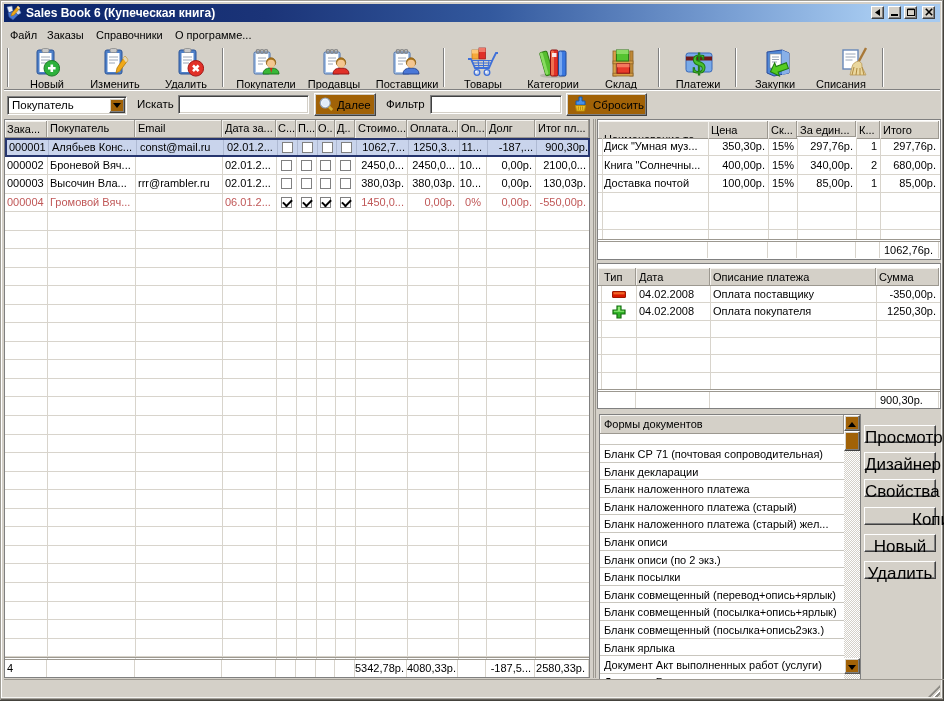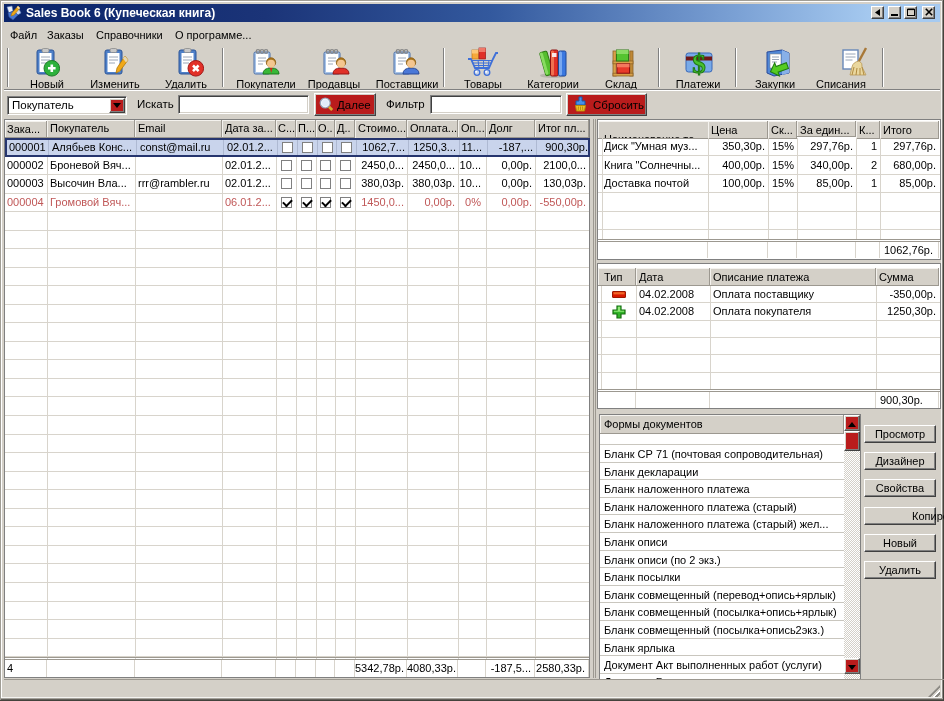--- a/index.html
+++ b/index.html
@@ -33,21 +33,21 @@
 #toolbar { position:absolute; left:4px; top:46px; width:936px; height:43px; }
 .tsep { position:absolute; top:2px; width:2px; height:39px; border-left:1px solid #808080; border-right:1px solid #fff; }
 .tico { position:absolute; top:1px; width:32px; height:32px; }
 .tlbl { position:absolute; top:32px; font-size:11px; white-space:nowrap; transform:translateX(-50%); }
 
 #filterbar { position:absolute; left:4px; top:89px; width:936px; height:29px;
   border-top:1px solid #808080; box-shadow:inset 0 1px 0 #fff; }
 .sunk { background:#fff; border-top:1px solid #808080; border-left:1px solid #808080;
   border-bottom:1px solid #fff; border-right:1px solid #fff;
   box-shadow:inset 1px 1px 0 #404040, inset -1px -1px 0 #D4D0C8; }
-.btn { background:#b91c1c; border-top:1px solid #fff; border-left:1px solid #fff;
+.btn { background:#a16207; border-top:1px solid #fff; border-left:1px solid #fff;
   border-right:1px solid #404040; border-bottom:1px solid #404040;
   box-shadow:inset -1px -1px 0 #808080, inset 1px 1px 0 #D4D0C8; }
 .flabel { position:absolute; top:8px; font-size:11.5px; }
 
 .panel { position:absolute; background:#fff; border:1px solid #808080; }
 .hdr { background:#D4D0C8; border-right:1px solid #9C9890; border-bottom:1px solid #9C9890;
   box-shadow:inset 1px 1px 0 #F4F2EE; overflow:hidden; white-space:nowrap; }
 .num { text-align:right; }
 .vline { position:absolute; top:0; width:1px; background:#D8D4CC; }
 .row { position:absolute; display:flex; font-size:11px; }
@@ -65,21 +65,21 @@
 .selrow > .cbc{padding-top:2px !important;}
 .selrow > div:last-child{border-right:none;}
 .drow{border-bottom:1px solid #D8D4CC;}
 .redrow{color:#C05858;}
 #lg-total > div{padding-top:2px;border-right:1px solid #D8D4CC;}
 .trow > div{border-right:1px solid #D8D4CC;}
 .p1a{width:110px;padding-left:6px;} .p1b{width:60px;} .p1c{width:29px;} .p1d{width:59px;} .p1e{width:24px;} .p1f{width:59px;}
 .p2a{width:38px;text-align:center;padding-top:1px !important;} .p2b{width:74px;padding-left:3px;} .p2c{width:166px;padding-left:3px;} .p2d{width:63px;}
 .li{position:absolute;left:0;width:244px;height:17.6px;border-bottom:1px solid #C9C6BE;overflow:hidden;white-space:nowrap;padding:3px 0 0 4px;font-size:11px;}
 .sbtn{position:absolute;left:0;width:16px;height:16px;text-align:center;line-height:14px;border-right-color:#55534E;border-bottom-color:#55534E;}
-.rbtn{position:absolute;left:864px;width:72px;height:18px;background:#D4D0C8;text-align:center;padding-top:2px;font-size:11px;
+.rbtn{position:absolute;left:864px;width:72px;height:18px;background:#D4D0C8;text-align:center;padding-top:2px;font-size:17px;
   border-top:1px solid #fff;border-left:1px solid #fff;border-right:1px solid #404040;border-bottom:1px solid #404040;
   box-shadow:inset -1px -1px 0 #808080, inset 1px 1px 0 #D4D0C8;}
 #statusbar{position:absolute;left:2px;top:679px;width:940px;height:19px;}
 #grip{position:absolute;right:2px;top:6px;width:12px;height:12px;
   background:repeating-linear-gradient(135deg,transparent 0 2px,#fff 2px 3px,#8C8A84 3px 5px);
   clip-path:polygon(100% 0,100% 100%,0 100%);}
 </style>
 </head>
 <body>
 <div id="win">

